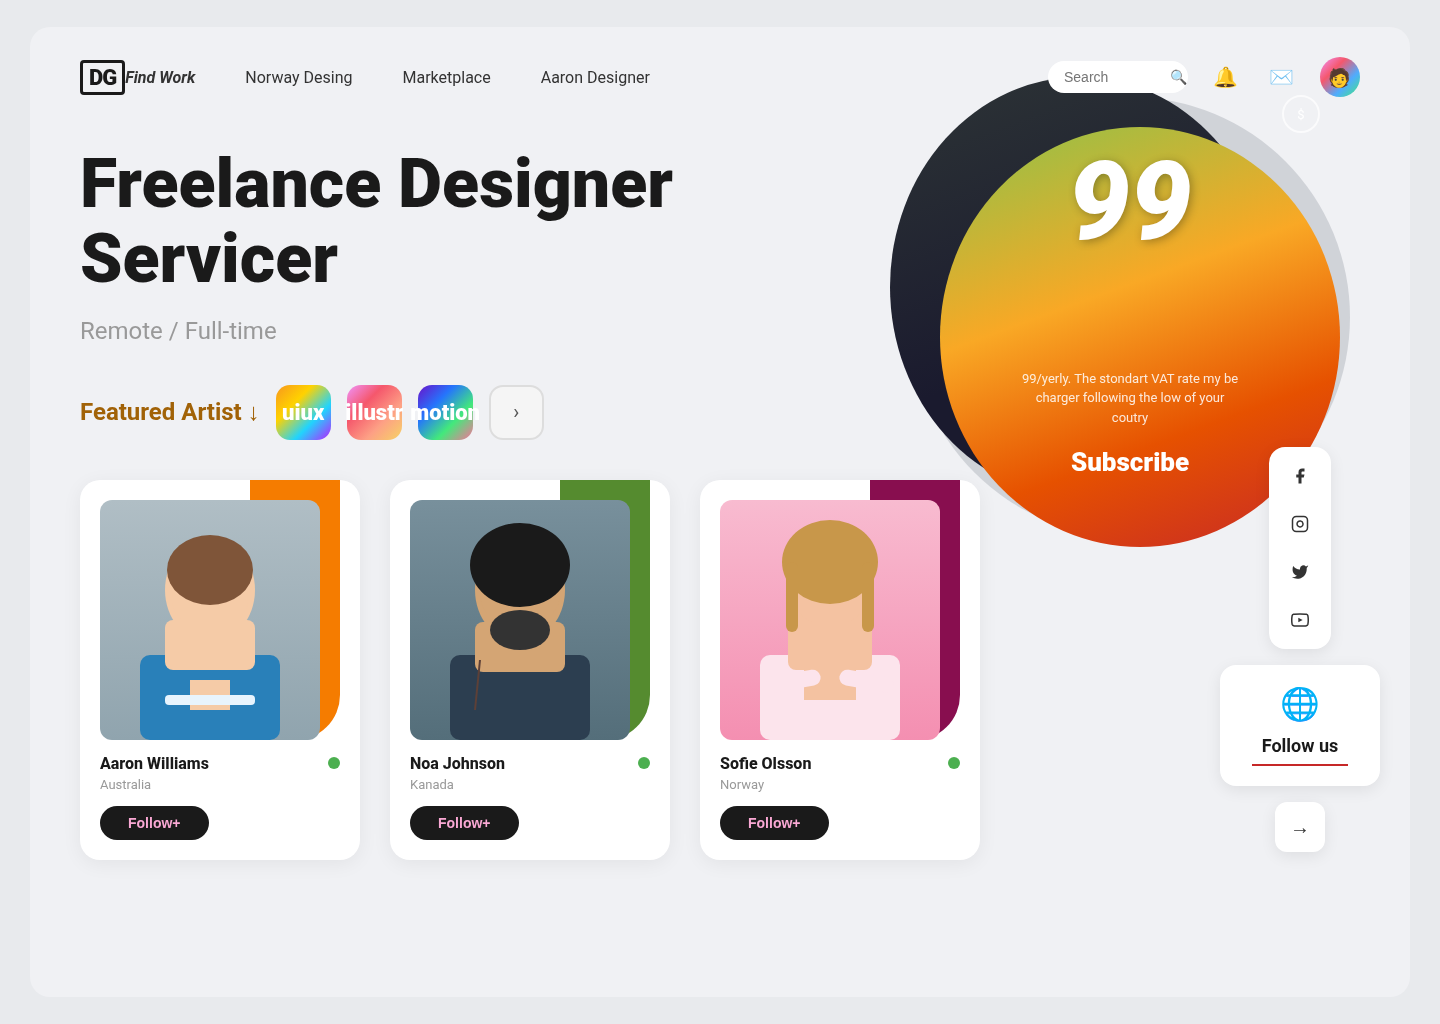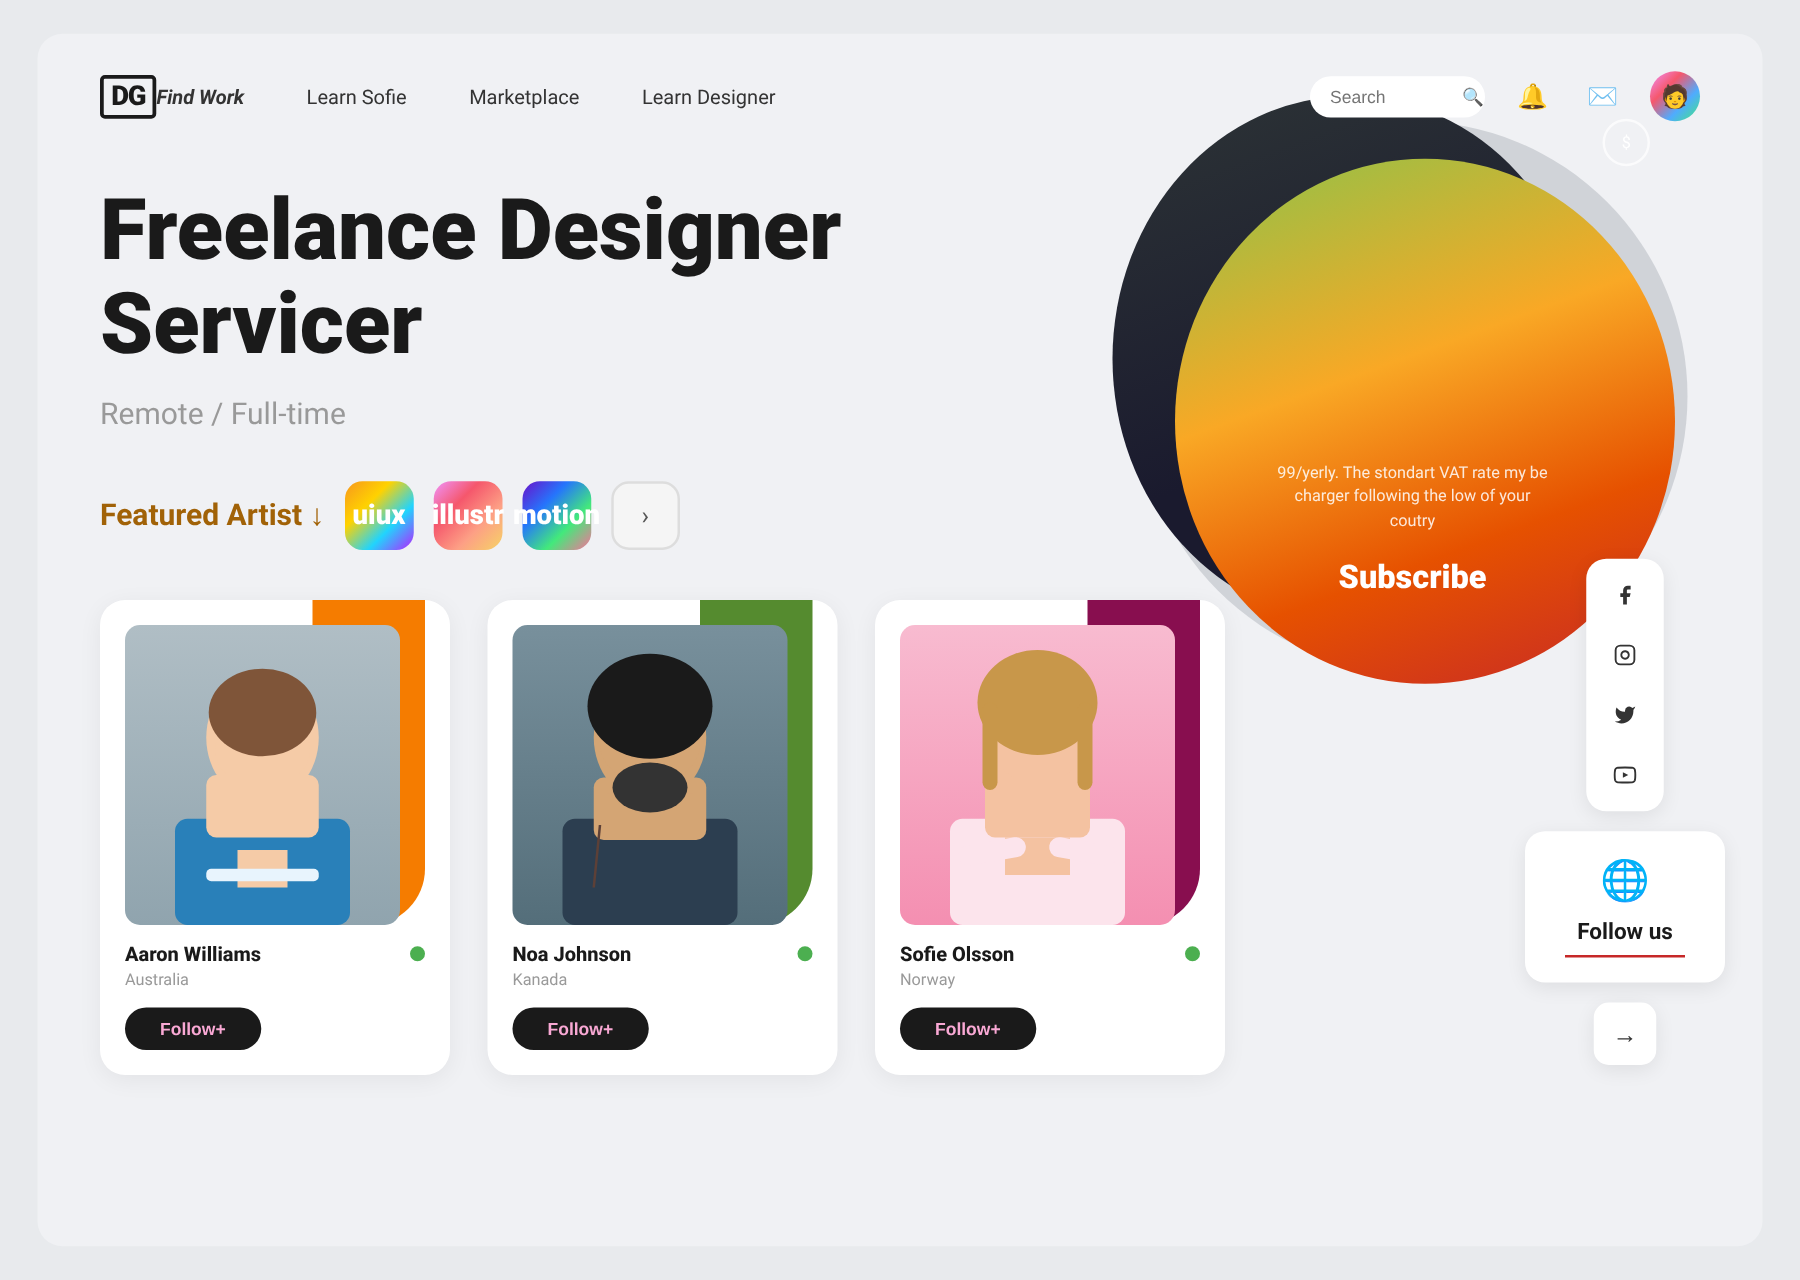--- a/index.html
+++ b/index.html
@@ -426,23 +426,23 @@
 <body>
 
 <div class="main-wrapper">
 
   <nav class="navbar">
     <div class="logo">
       <span class="logo-text">DG</span>
     </div>
     <div class="nav-links">
       <span class="nav-link active">Find Work</span>
-      <span class="nav-link">Learn Sofie</span>
+      <span class="nav-link">Norway Desing</span>
       <span class="nav-link">Marketplace</span>
-      <span class="nav-link">Learn Designer</span>
+      <span class="nav-link">Aaron Designer</span>
     </div>
     <div class="nav-right">
       <div class="search-bar">
         <input class="search-input" type="text" placeholder="Search" style="">
         <span>🔍</span>
       </div>
       <div class="nav-icon">🔔</div>
       <div class="nav-icon">✉️</div>
       <div class="avatar">🧑</div>
     </div>
@@ -467,20 +467,21 @@
     </div>
   </div>
 
   <div class="subscription-area">
     <div class="circle-bg-outer"></div>
     <div class="circle-dark"></div>
     <div class="circle-gradient"></div>
     <div class="price-badge">
       <span>$</span>
     </div>
+    <div class="price-number">99</div>
     <div class="price-desc">99/yerly. The stondart VAT rate my be charger following the low of your coutry</div>
     <div class="subscribe-btn">Subscribe</div>
   </div>
 
   <div class="cards-row">
 
     <div class="artist-card">
       <div class="card-accent orange"></div>
       <div class="card-photo person-aaron">
         <svg width="200" height="230" viewBox="0 0 200 230">

